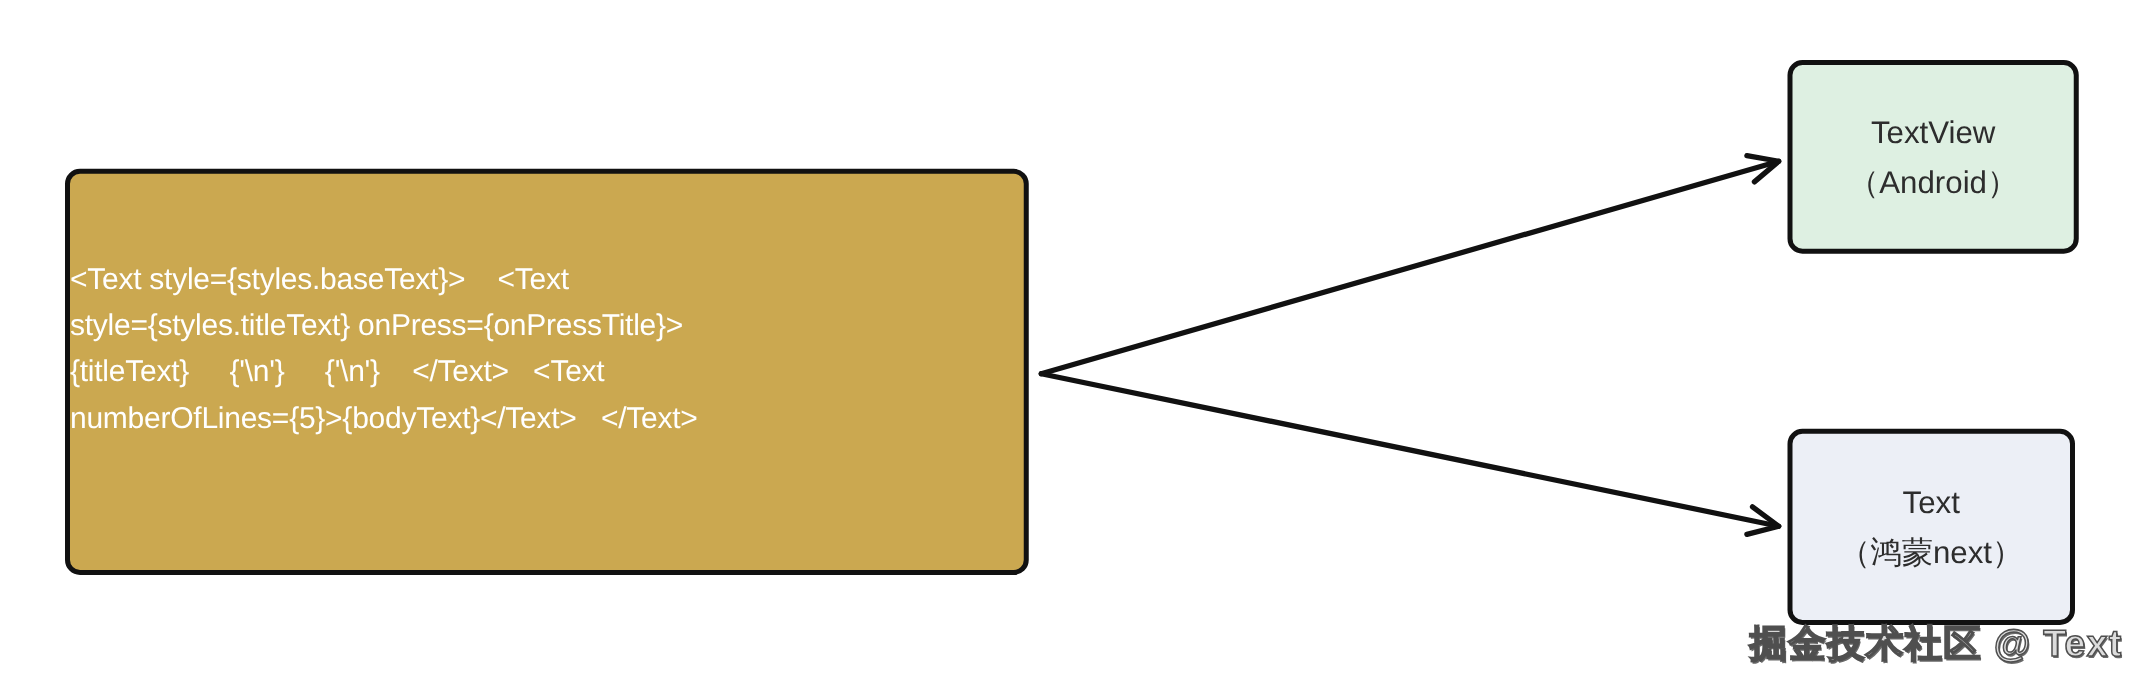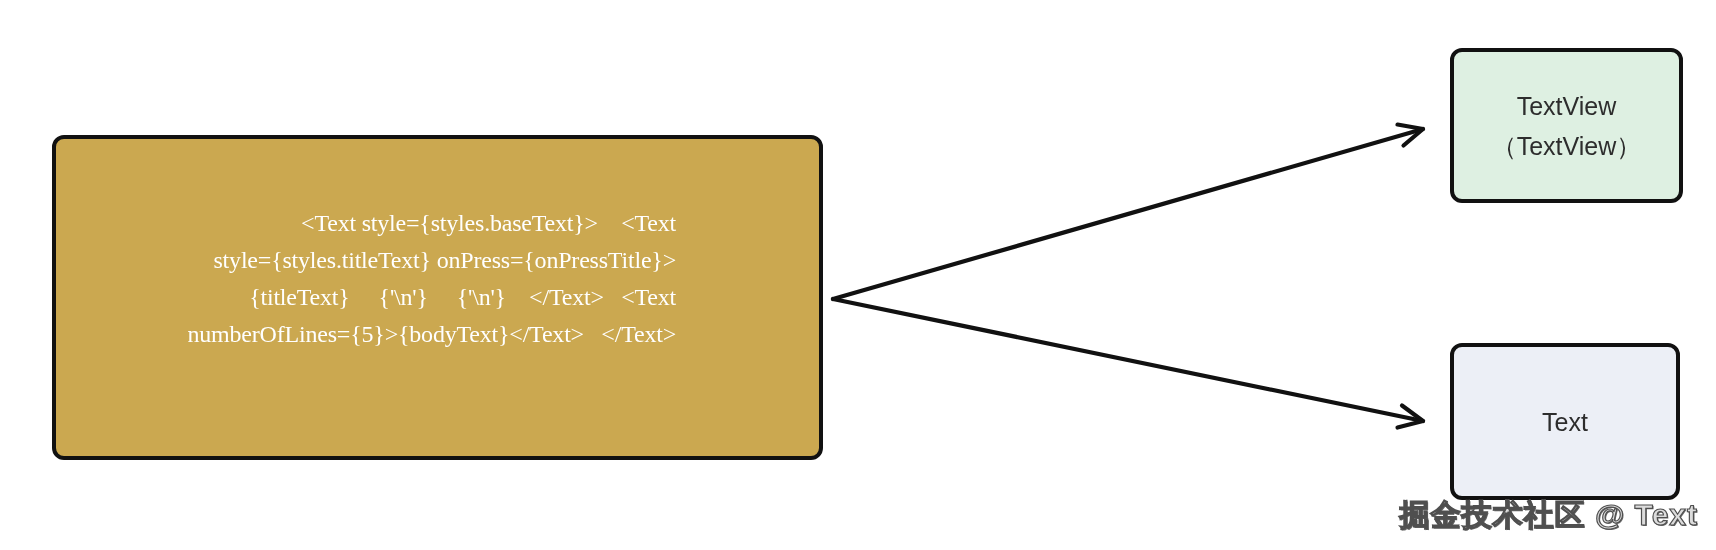--- a/index.html
+++ b/index.html
@@ -41,40 +41,38 @@
     top: 135px;
     width: 771px;
     height: 325px;
     background: #CBA850;
   }
   .source .code {
     position: absolute;
     left: 0;
     top: 66px;
     width: 620px;
-    text-align: right;
+    text-align: left;
     color: #ffffff;
     font-size: 24px;
     line-height: 37px;
     letter-spacing: -0.2px;
     white-space: pre-wrap;
-    font-family: Liberation Serif, serif;
   }
 
   
   .node.target {
     display: flex;
     flex-direction: column;
     align-items: center;
     justify-content: center;
     color: #2d2d2d;
     font-size: 25px;
     line-height: 40px;
     text-align: center;
-    margin-left: 20px;
   }
   .node.target.android {
     left: 1430px;
     top: 48px;
     width: 233px;
     height: 155px;
     background: #DEF0E2;
   }
   .node.target.harmony {
     left: 1430px;
@@ -119,22 +117,23 @@
 
   <div class="node source">
     <div class="code">&lt;Text style={styles.baseText}&gt;    &lt;Text
 style={styles.titleText} onPress={onPressTitle}&gt;
 {titleText}     {'\n'}     {'\n'}    &lt;/Text&gt;   &lt;Text
 numberOfLines={5}&gt;{bodyText}&lt;/Text&gt;   &lt;/Text&gt;</div>
   </div>
 
   <div class="node target android">
     <div>TextView</div>
-    <div>（TextView）</div>
+    <div>（Android）</div>
   </div>
 
   <div class="node target harmony">
     <div>Text</div>
+    <div>（鸿蒙next）</div>
   </div>
 
   <div class="watermark">掘金技术社区 @ Text</div>
 
 </div>
 
 </body></html>

